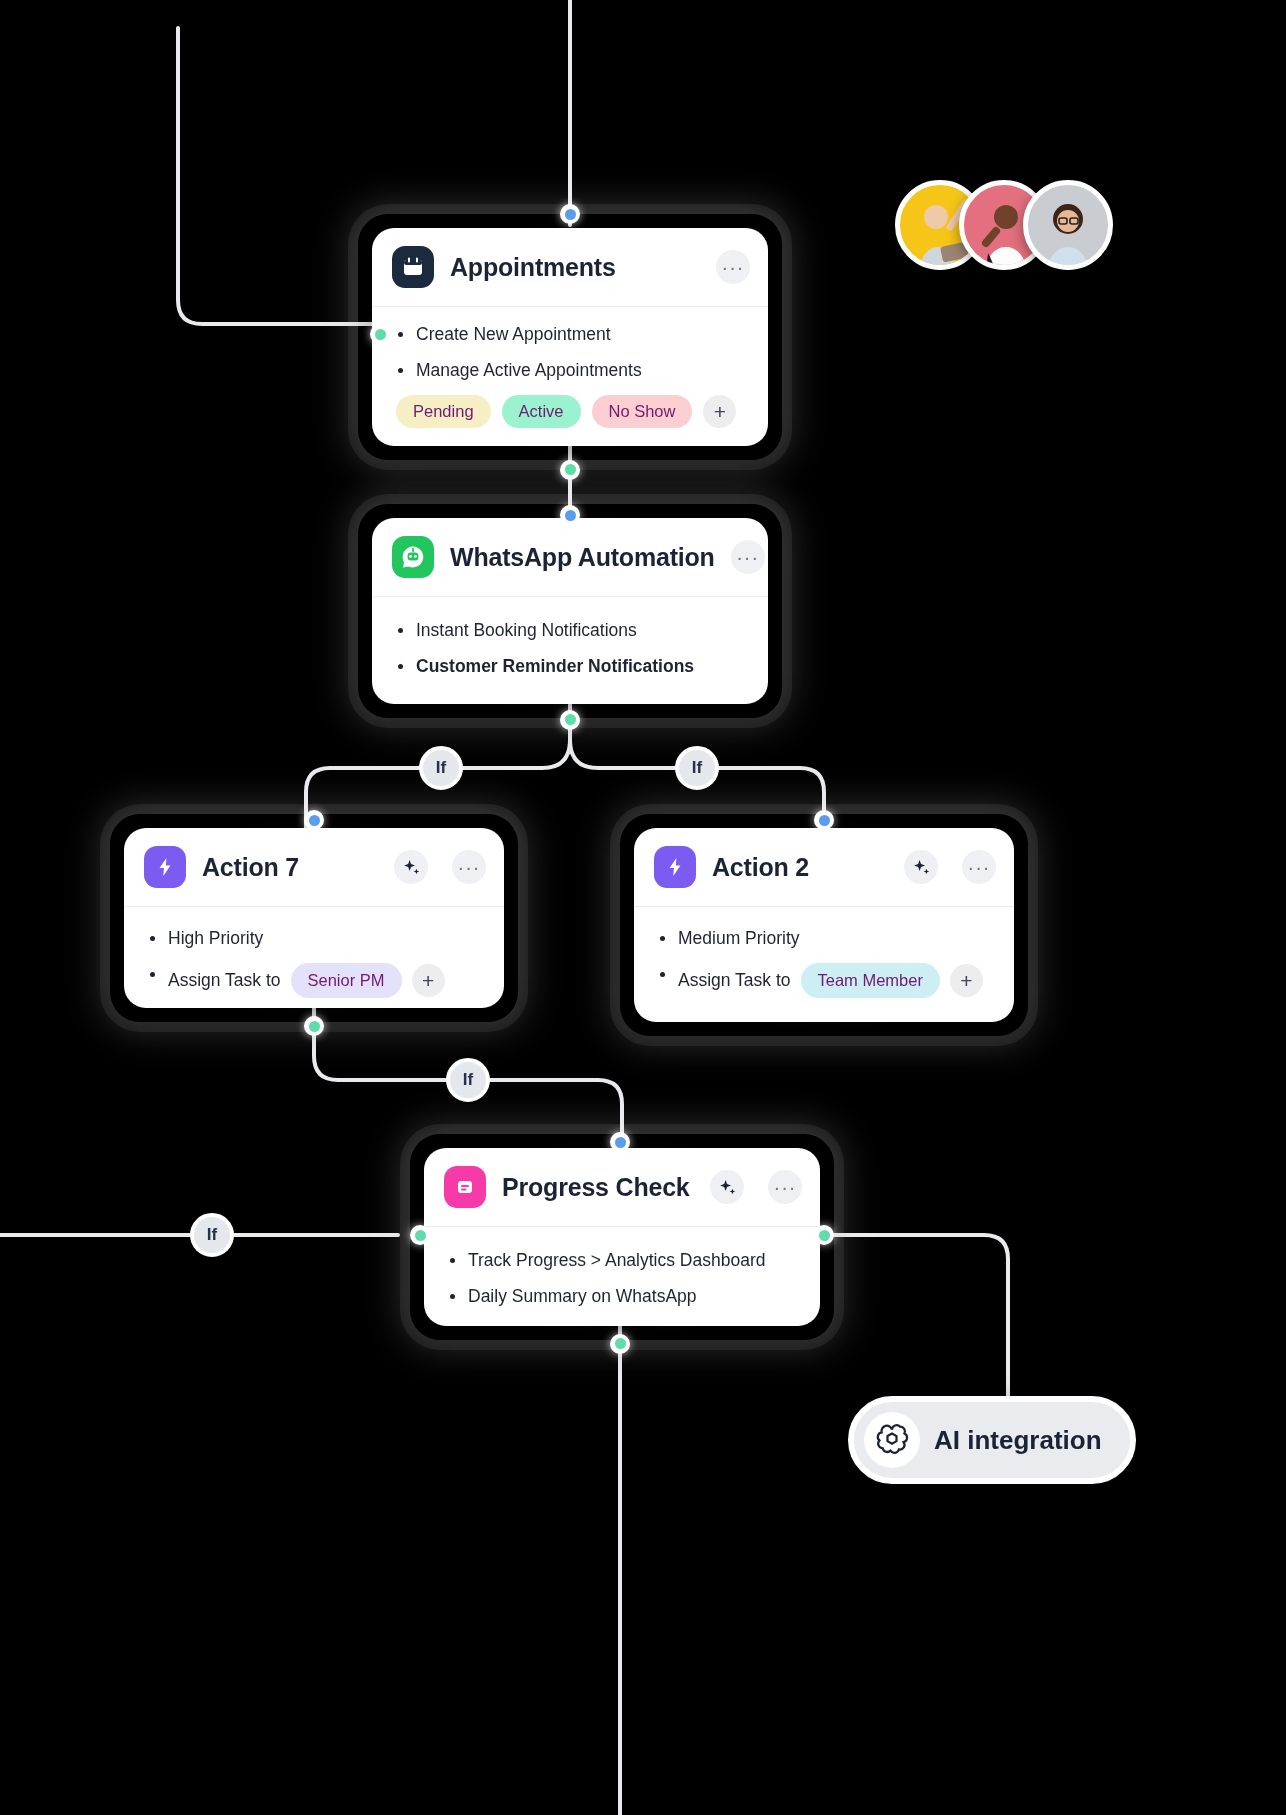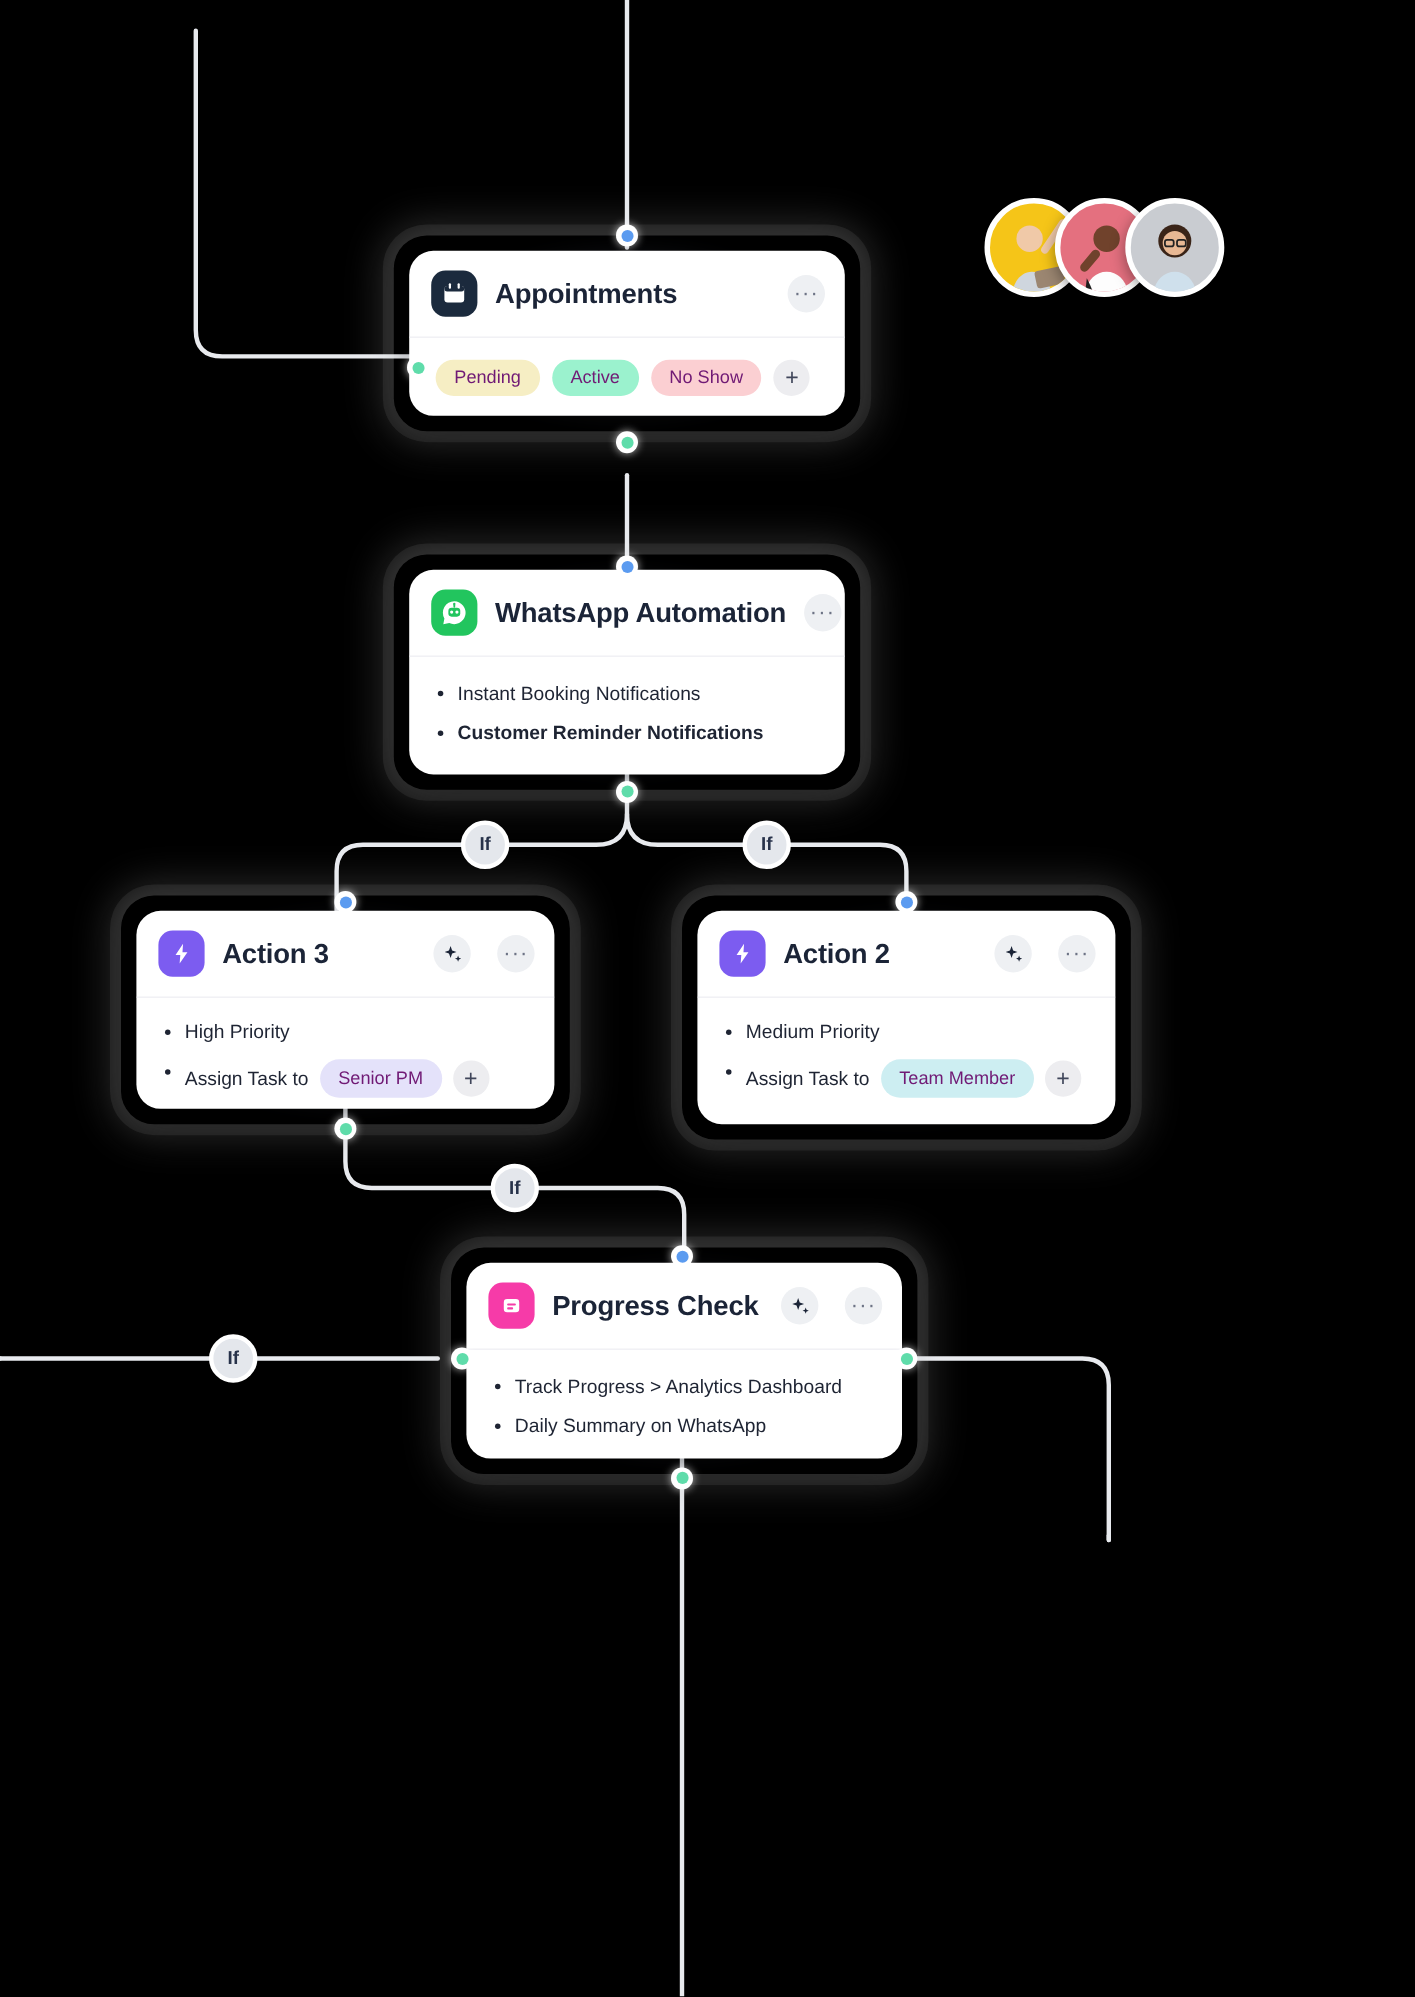--- a/index.html
+++ b/index.html
@@ -217,20 +217,28 @@
             <rect x="7" y="2.5" width="2" height="5" rx="1" fill="#fff"></rect>
             <rect x="15" y="2.5" width="2" height="5" rx="1" fill="#fff"></rect>
           </svg>
         </div>
         <div class="card-title">Appointments</div>
         <button class="hbtn">
           <span class="dots">···</span>
         </button>
       </div>
       <div class="card-body">
+        <ul class="items">
+          <li>
+              <span>Create New Appointment</span>
+            </li>
+          <li>
+              <span>Manage Active Appointments</span>
+            </li>
+        </ul>
         <div class="chiprow">
           <span class="chip yellow">Pending</span>
           <span class="chip mint">Active</span>
           <span class="chip rose">No Show</span>
           <span class="plus" style="margin-left:0">+</span>
         </div>
       </div>
     </div>
     <div class="port blue" style="left:50%; top:14px; transform:translate(-50%,-50%);">
         <i></i>
@@ -281,21 +289,21 @@
   </div>
 
   <div class="node" style="left:96px; top:800px; width:436px;">
     <div class="card">
       <div class="card-head">
         <div class="ic purple">
           <svg width="22" height="22" viewBox="0 0 22 22" fill="none">
             <path d="M12.4 2 5.6 12.1h4.3L9.3 20l7.1-10.4h-4.5L12.4 2z" fill="#fff"></path>
           </svg>
         </div>
-        <div class="card-title">Action 3</div>
+        <div class="card-title">Action 7</div>
         <button class="hbtn" style="margin-right:8px">
           <svg width="19" height="19" viewBox="0 0 20 20" fill="none">
             <path d="M8 2.2l1.5 4.2 4.2 1.5-4.2 1.5L8 13.6l-1.5-4.2L2.3 7.9l4.2-1.5L8 2.2z" fill="#1b2437"></path>
             <path d="M15.2 11.2l.8 2.2 2.2.8-2.2.8-.8 2.2-.8-2.2-2.2-.8 2.2-.8.8-2.2z" fill="#1b2437"></path>
           </svg>
         </button>
         <button class="hbtn">
           <span class="dots">···</span>
         </button>
       </div>
@@ -437,14 +445,23 @@
       <svg class="body" width="80" height="80" viewBox="0 0 80 80">
         <circle cx="40" cy="28" r="15" fill="#3a2418"></circle>
         <circle cx="40" cy="30" r="11" fill="#e8b894"></circle>
         <rect x="31" y="27" width="8" height="6" rx="2" fill="none" stroke="#222" stroke-width="1.6"></rect>
         <rect x="42" y="27" width="8" height="6" rx="2" fill="none" stroke="#222" stroke-width="1.6"></rect>
         <path d="M20 80c0-14 9-24 20-24s20 10 20 24z" fill="#cfe0ec"></path>
       </svg>
     </div>
   </div>
 
+  <div id="aipill">
+    <span class="logo">
+      <svg width="36" height="36" viewBox="0 0 24 24" fill="none" stroke="#1b2437" stroke-width="1.5">
+        <path d="M12 5.2a3.1 3.1 0 0 1 5.4-2.1 3.1 3.1 0 0 1 2.9 4.5 3.1 3.1 0 0 1-.6 5.8 3.1 3.1 0 0 1-3.1 4.9 3.1 3.1 0 0 1-5.6.8 3.1 3.1 0 0 1-5.2-1.6 3.1 3.1 0 0 1-2.2-5.2 3.1 3.1 0 0 1 1.5-5.4A3.1 3.1 0 0 1 12 5.2z"></path>
+        <path d="M9 9.4l3-1.7 3 1.7v3.4l-3 1.7-3-1.7V9.4z"></path>
+      </svg>
+    </span>
+    <span class="lbl">AI integration</span>
+  </div>
 
 </div>
 
 </body></html>

